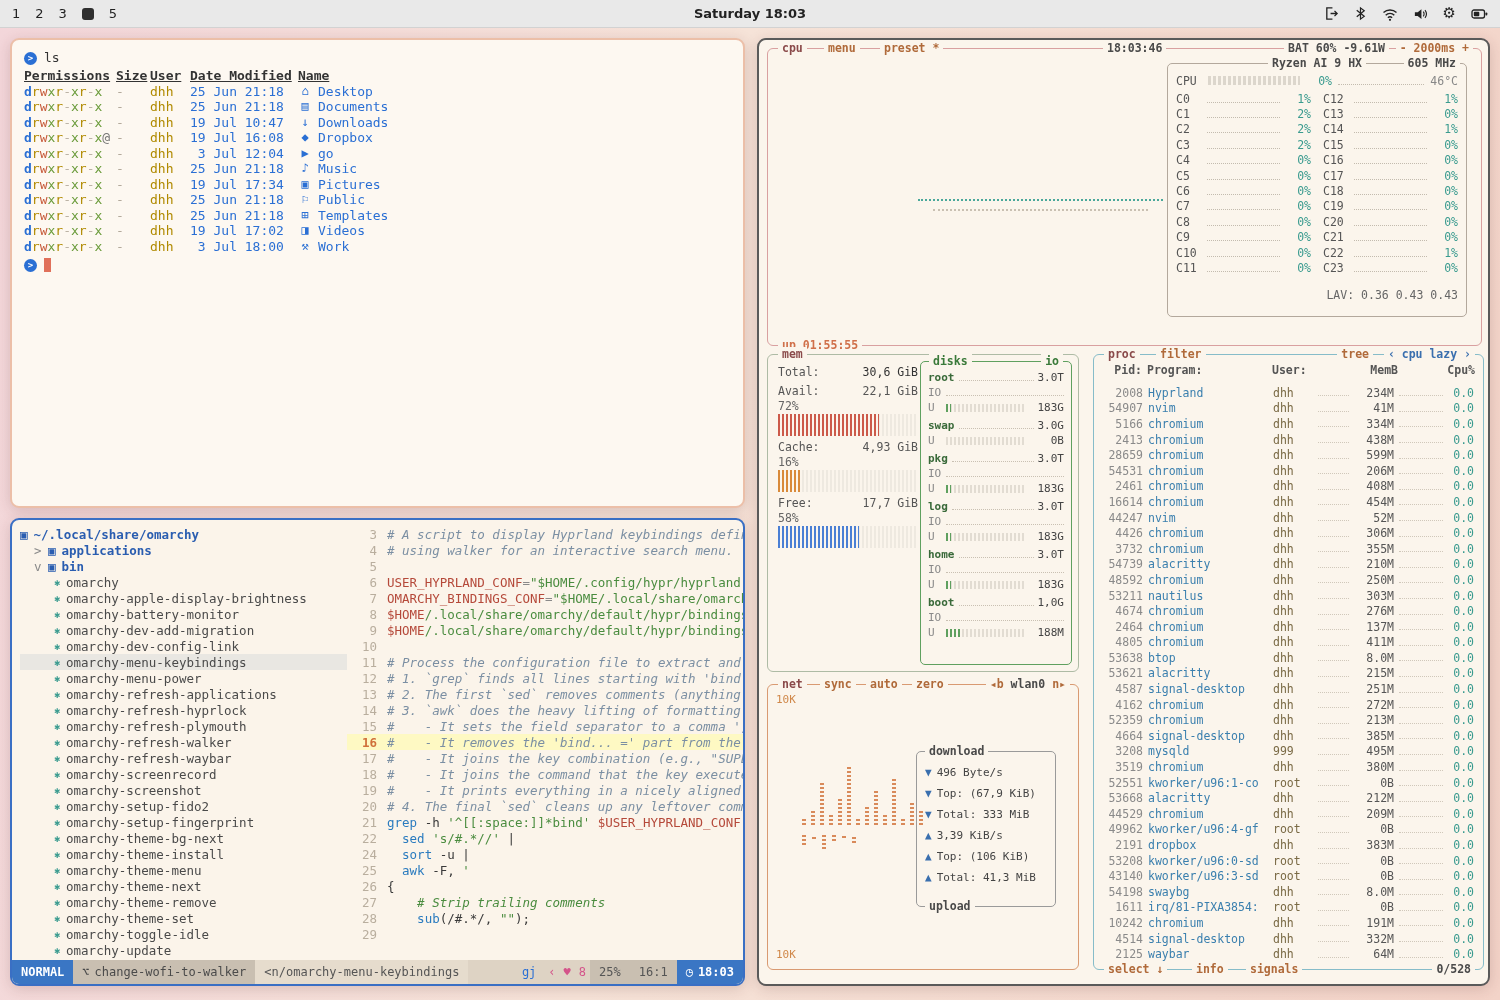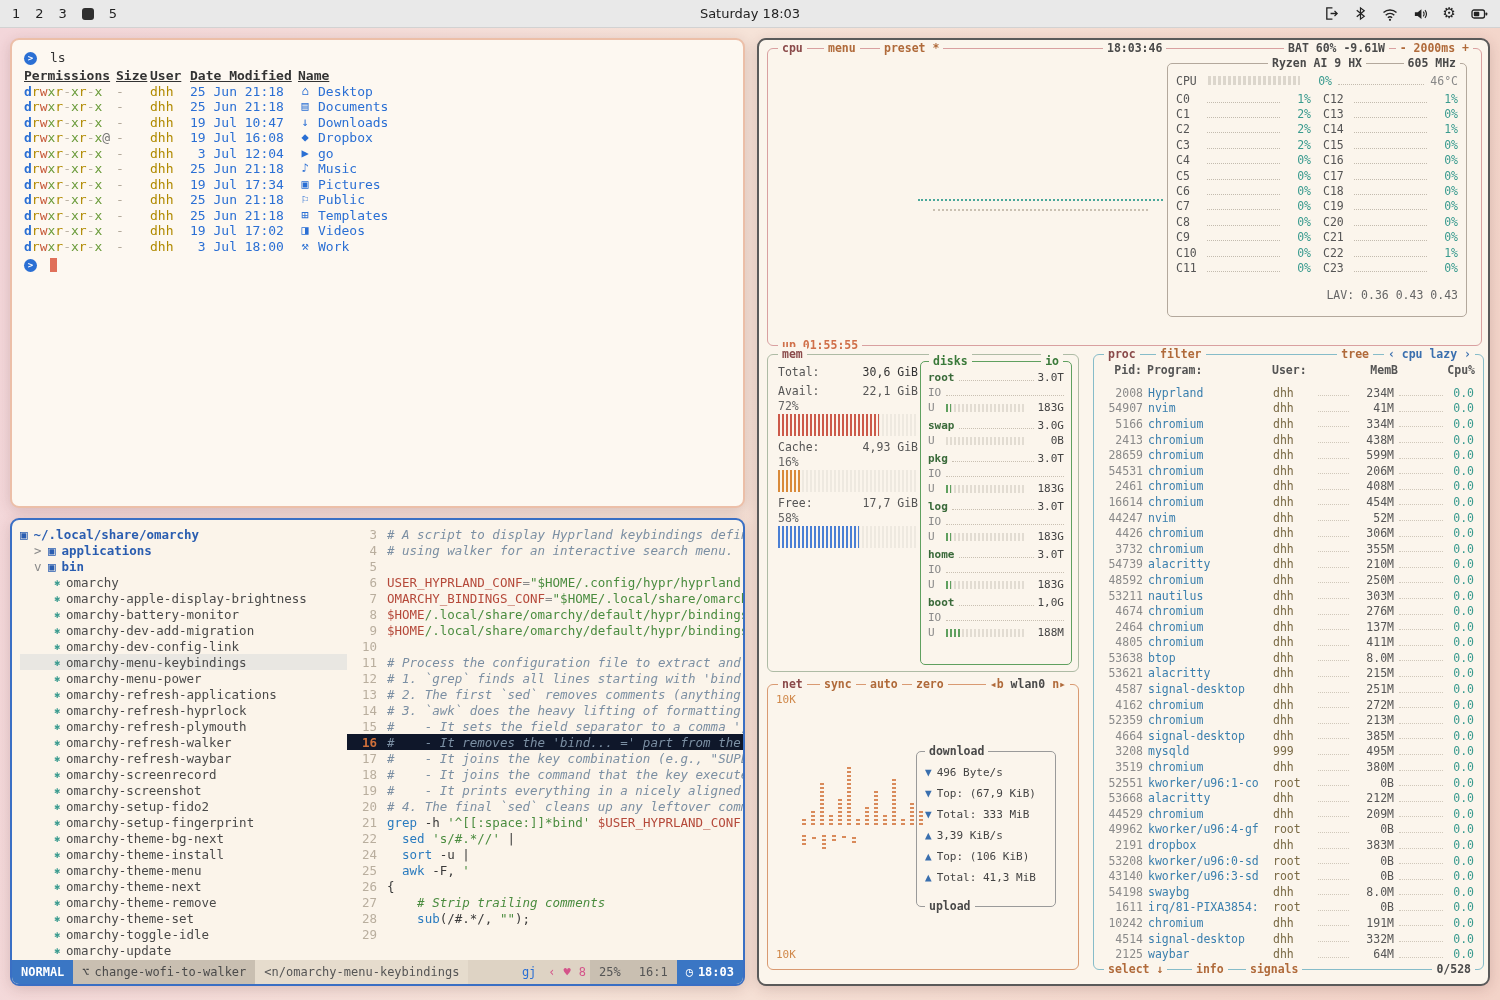--- a/index.html
+++ b/index.html
@@ -4,34 +4,34 @@
 <style>
   *{box-sizing:border-box;margin:0;padding:0}
   html,body{width:1500px;height:1000px}
   body{position:relative;overflow:hidden;background:linear-gradient(100deg,#f3d6da 0%,#f6e3d8 45%,#f3d3c8 100%);font-family:"DejaVu Sans",sans-serif}
 
   
   .topbar{position:absolute;left:0;top:0;right:0;height:28px;background:#e9e9e9;border-bottom:1px solid #d2d2d2;display:flex;align-items:center;padding:0 12px;font-size:13px;color:#222}
   .ws{display:flex;gap:15px;align-items:center;width:300px}
   .ws-item{cursor:pointer;min-width:8px;text-align:center}
   .ws-item.active{width:12px;height:12px;background:#2f2f2f;border-radius:3px;font-size:0}
-  .clock{flex:1;text-align:center;font-weight:400}
+  .clock{flex:1;text-align:center;font-weight:700}
   .tray{display:flex;gap:15px;align-items:center;width:300px;justify-content:flex-end}
   .tray svg{display:block}
   .gear-glyph{font-size:15px;line-height:15px;color:#222}
 
   
   .window{position:absolute;border-radius:9px;box-shadow:0 3px 14px rgba(90,40,40,.18);overflow:hidden}
   .terminal{left:10px;top:38px;width:735px;height:470px;background:#fdf8f1;border:2px solid #ecbfa8}
   .editor{left:10px;top:518px;width:735px;height:468px;background:#fbf4ea;border:2px solid #3a6fc4}
   .btop{left:757px;top:38px;width:733px;height:948px;background:#fbf5ec;border:2px solid #5a5a5a}
 
   
   .terminal{font-family:"DejaVu Sans Mono",monospace;font-size:13px;line-height:15.5px;color:#444;padding:10px 12px}
-  .prompt-row{display:flex;align-items:center;gap:13px;height:16px;margin-bottom:2px}
+  .prompt-row{display:flex;align-items:center;gap:7px;height:16px;margin-bottom:2px}
   .prompt-icon{display:inline-block;width:13px;height:13px;border-radius:50%;background:#2a6fd4;color:#fff;flex:none}
   .prompt-icon::before{content:">";display:block;font-size:9px;line-height:13px;text-align:center;font-weight:bold}
   .cmd{color:#333}
   .block-cursor{display:inline-block;width:7px;height:14px;background:#e0705a}
   .ls-header,.ls-row{display:grid;grid-template-columns:92px 34px 40px 108px 1fr;height:15.5px;align-items:center}
   .ls-header span{text-decoration:underline;font-weight:bold;color:#333}
   .c-perm,.c-date{white-space:pre}
   .c-size{color:#b3aa9c}
   .c-user{color:#b08a00}
   .c-date{color:#2a6fd4}
@@ -46,21 +46,21 @@
   .tree-row{display:flex;align-items:center;gap:6px;height:16px;white-space:nowrap;cursor:pointer}
   .tree-row.rootrow{color:#2a5db0;font-weight:bold}
   .tree-row.dir{padding-left:14px;color:#2a5db0;font-weight:bold}
   .tree-row .chev{color:#8a8a8a;font-weight:normal;width:8px}
   .tree-row.file{padding-left:34px;color:#4a4a4a}
   .tree-row.file .ticon{color:#3a9b8f;font-size:10px}
   .tree-row.current{background:#e9e7e2}
   .ticon.folder{color:#2a5db0}
   .code{flex:1;padding-top:6px;overflow:hidden}
   .code-line{display:flex;height:16px;white-space:pre;align-items:center}
-  .code-line.current{background:#0f172a}
+  .code-line.current{background:#fef9c3}
   .line-num{width:30px;text-align:right;color:#b9ae9e;margin-right:10px;flex:none}
   .current .line-num{color:#d0703a;font-weight:bold}
   .tok-comment{color:#7b8fa3;font-style:italic}
   .tok-comment2{color:#4a8c3f;font-style:italic}
   .tok-var{color:#b5493a}
   .tok-string{color:#4a8c3f}
   .tok-kw{color:#2a7bbf}
   .tok-plain{color:#3a3a3a}
   .tok-op{color:#8a8a8a}
   .statusline{position:absolute;left:0;right:0;bottom:0;height:24px;background:#ded3c4;display:flex;align-items:center;font-size:12px;color:#555}

